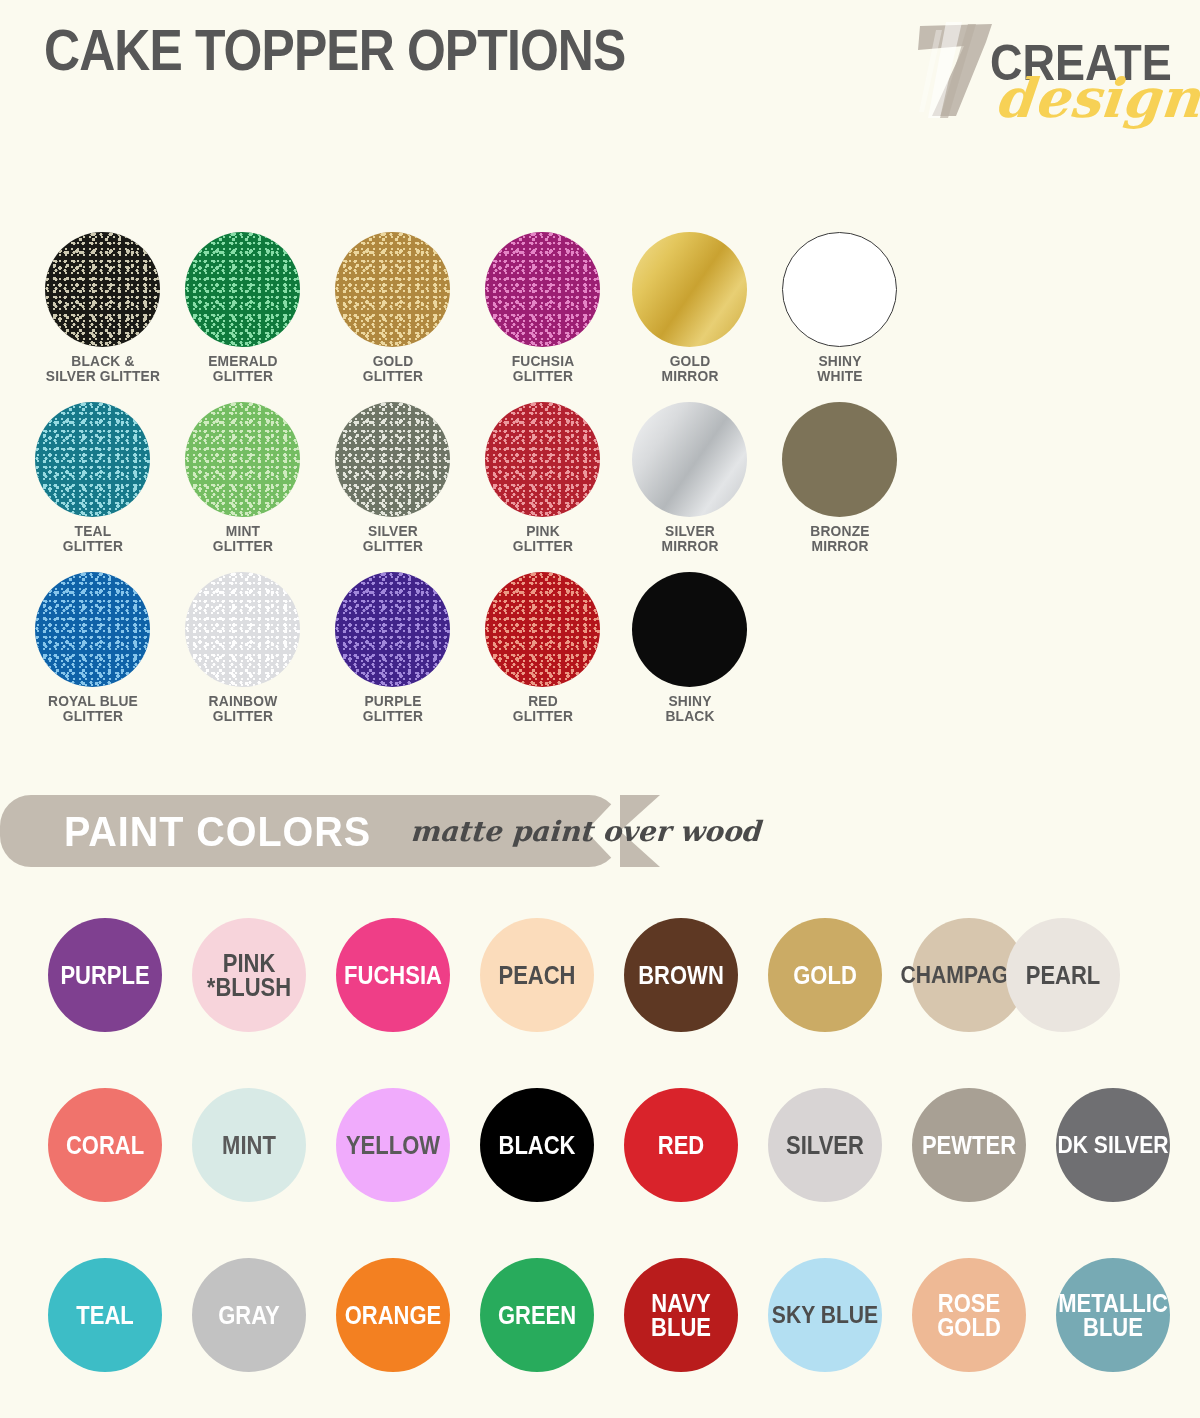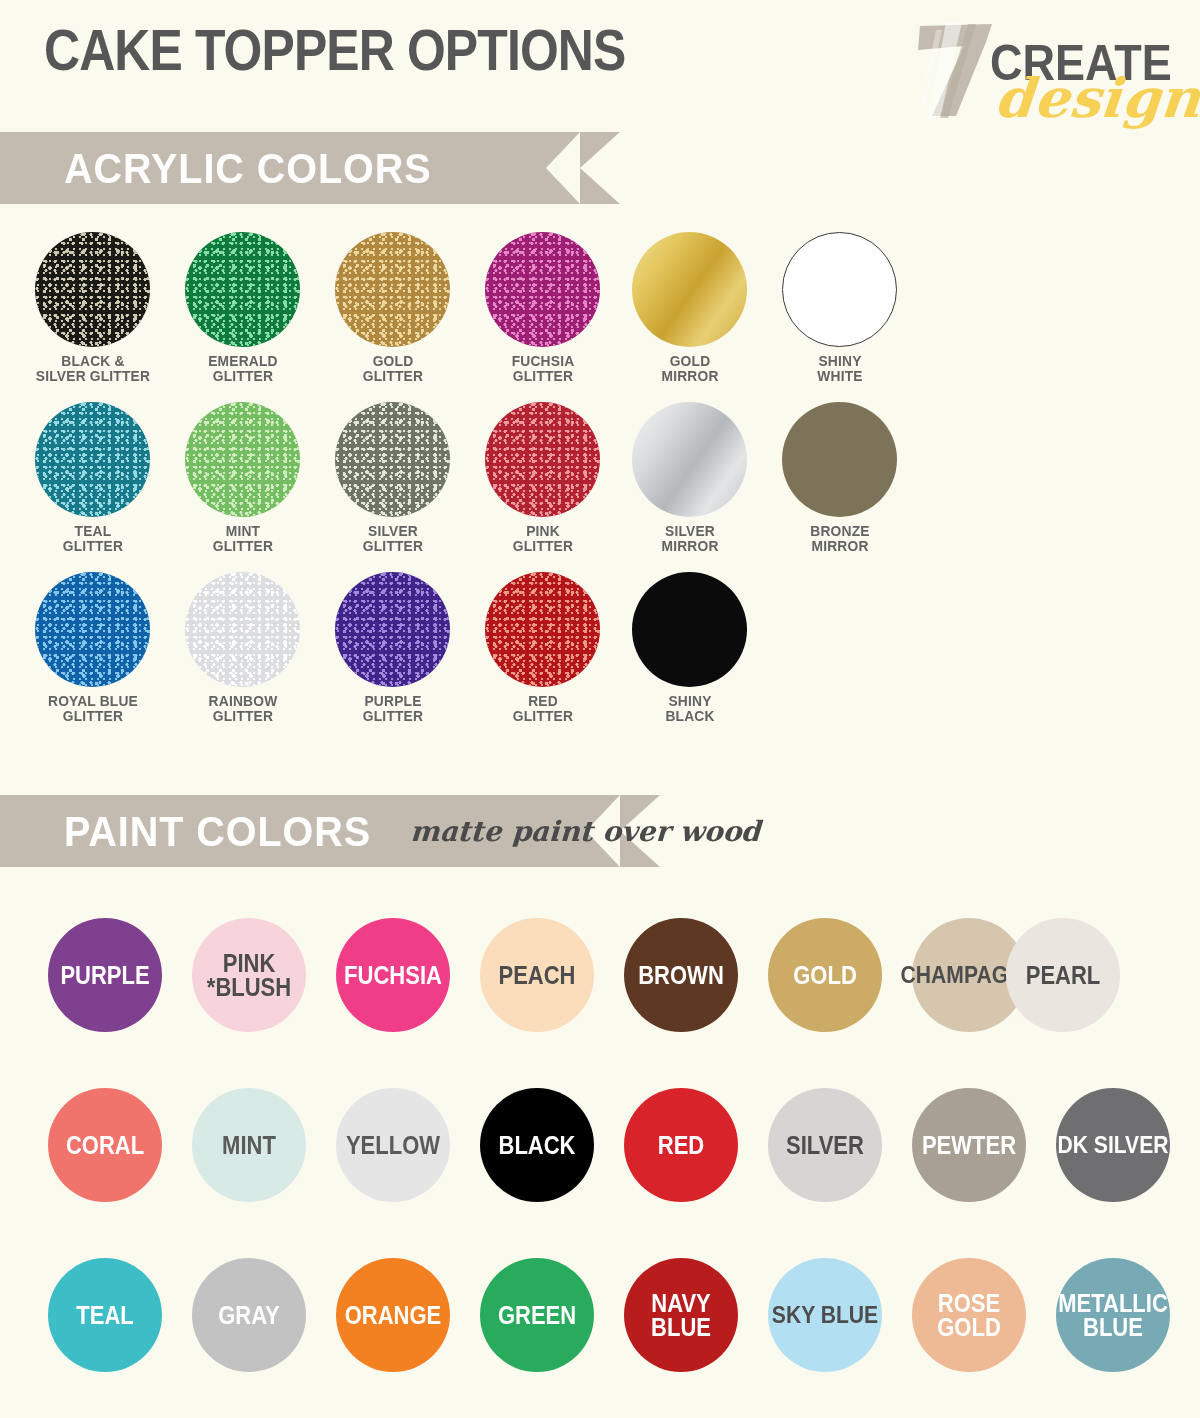--- a/index.html
+++ b/index.html
@@ -67,21 +67,21 @@
     transform:scaleX(0.92); transform-origin:left center;
     white-space:nowrap; position:relative; z-index:3;
   }
   .banner-sub {
     margin-left:14px; color:#4a4a4a;
     font-family:"DejaVu Serif", serif; font-style:italic; font-weight:bold;
     font-size:28px; position:relative; z-index:3;
     transform:skewX(-6deg); white-space:nowrap;
   }
   #acrylic-banner { top:132px; width:580px; }
-  #paint-banner   { top:795px; width:620px; }
+  #paint-banner   { top:795px; width:620px;border-radius:31px; }
 
   
   .grid { position:absolute; left:0; width:1200px; }
 
   .swatch { position:absolute; text-align:center; }
 
   
   .disc {
     width:115px; height:115px; border-radius:50%;
     position:relative; overflow:hidden;
@@ -130,27 +130,23 @@
         <path d="M4 6 L76 4 L70 22 L40 96 L16 96 L48 26 L2 30 Z" fill="#c3bbb0"></path>
         <path d="M30 2 L46 2 L24 98 L12 98 Z" fill="#ffffff" opacity="0.55"></path>
         <path d="M52 4 L60 4 L32 98 L24 98 Z" fill="#b8afa3" opacity="0.65"></path>
         <path d="M20 10 L26 10 L8 92 L3 92 Z" fill="#ffffff" opacity="0.35"></path>
       </svg>
       <div class="logo-create">CREATE</div>
       <div class="logo-design">design</div>
     </div>
   </div>
 
-  <div class="banner" id="acrylic-banner">
-    <div class="banner-title">ACRYLIC COLORS</div>
-    <div class="banner-notch"></div>
-  </div>
 
   <div class="grid" id="acrylic-grid" style="top:232px;">
-      <div class="swatch" style="left: 35px; top: 0px;">
+      <div class="swatch" style="left: 45px; top: 0px;">
         <div class="disc" style="background: rgb(26, 26, 22);">
           <div class="sparkle" style="background-image: radial-gradient(circle at 22% 28%, rgb(217, 212, 187) 0px, rgb(217, 212, 187) 1.4px, transparent 1.7px), radial-gradient(circle at 72% 58%, rgb(217, 212, 187) 0px, rgb(217, 212, 187) 1.6px, transparent 1.9px), radial-gradient(circle at 48% 82%, rgb(217, 212, 187) 0px, rgb(217, 212, 187) 1.1px, transparent 1.4px), radial-gradient(circle at 88% 12%, rgb(217, 212, 187) 0px, rgb(217, 212, 187) 1.8px, transparent 2.1px);"></div>
         </div>
         <div class="acrylic-label">
           <div>BLACK &amp;</div>
           <div>SILVER GLITTER</div>
         </div>
       </div>
       <div class="swatch" style="left: 185px; top: 0px;">
         <div class="disc" style="background: rgb(15, 122, 60);">
@@ -360,21 +356,21 @@
         </div>
       </div>
       <div class="swatch" style="left: 192px; top: 170px;">
         <div class="paint" style="background: rgb(216, 234, 230);">
           <div class="paint-label" style="color: rgb(90, 90, 90);">
             <div>MINT</div>
           </div>
         </div>
       </div>
       <div class="swatch" style="left: 336px; top: 170px;">
-        <div class="paint" style="background: #e5e5e5;">
+        <div class="paint" style="background: #f0abfc;">
           <div class="paint-label" style="color: rgb(90, 90, 90);">
             <div>YELLOW</div>
           </div>
         </div>
       </div>
       <div class="swatch" style="left: 480px; top: 170px;">
         <div class="paint" style="background: rgb(0, 0, 0);">
           <div class="paint-label" style="color: rgb(255, 255, 255);">
             <div>BLACK</div>
           </div>

